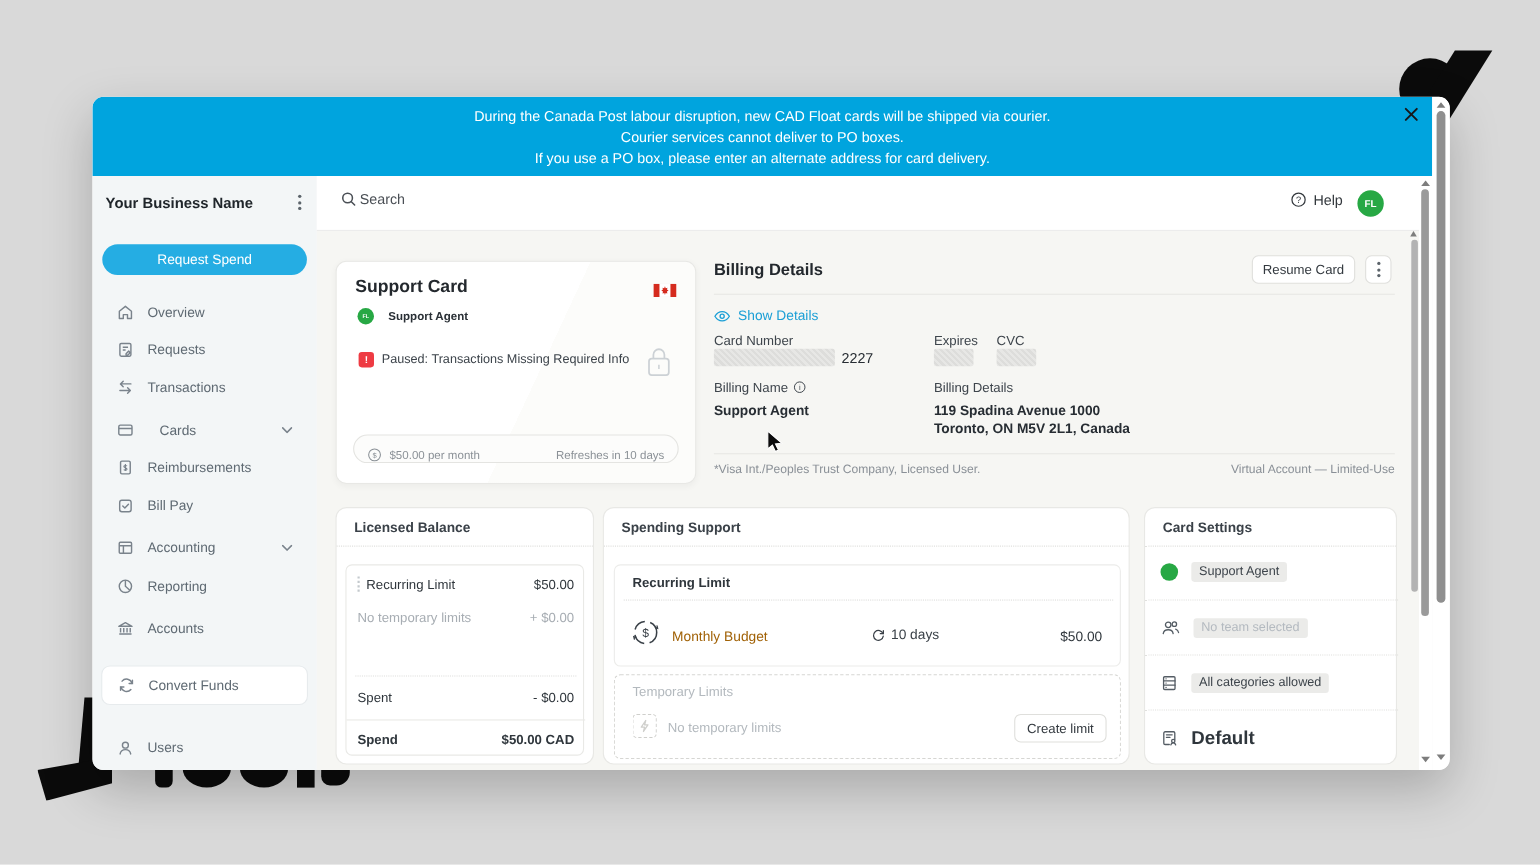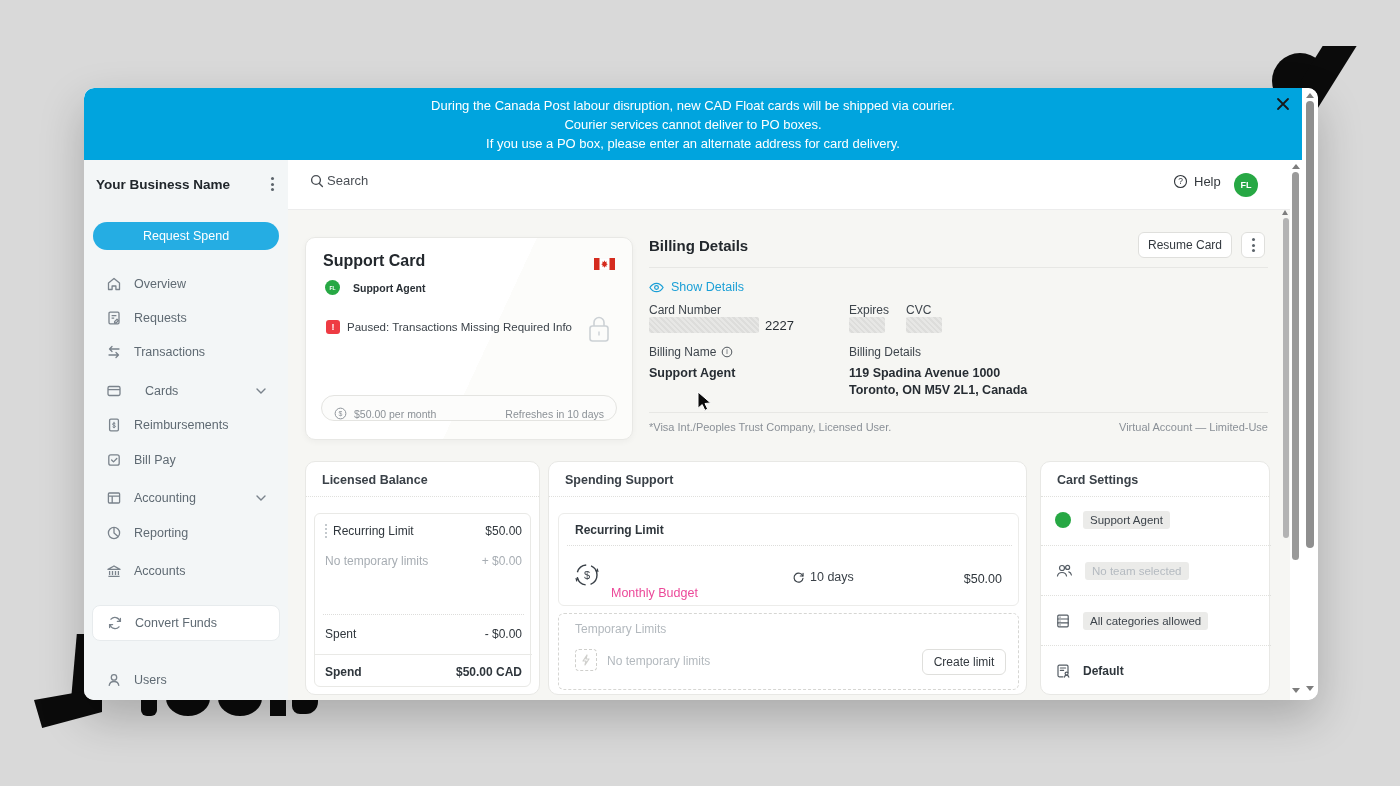--- a/index.html
+++ b/index.html
@@ -107,38 +107,38 @@
   .dark { color:#2f363c; }
   .dot-div { position:absolute; left:8px; width:201px; border-top:1px dotted #dddddb; }
   .sol-div { position:absolute; left:0; width:217px; border-top:1px solid #e9e9e6; }
 
   
   .limits { left:260px; top:251px; width:479px; height:234px; }
   .rec-box { position:absolute; left:9px; top:51px; width:461px; height:93px; border:1px solid #ececea; border-radius:6px; }
   .rec-title { position:absolute; left:16px; top:9px; font-size:12px; font-weight:700; color:#2f363c; }
   .rec-div { position:absolute; left:8px; top:31px; width:445px; border-top:1px dotted #dddddb; }
   .budget-ico { position:absolute; left:14px; top:47px; }
-  .budget-name { position:absolute; left:52px; top:72px; font-size:12.5px; color:#ec4899; }
+  .budget-name { position:absolute; left:52px; top:58px; font-size:12.5px; color:#a16207; }
   .budget-cad { position:absolute; left:233px; top:56px; display:flex; align-items:center; gap:5px; font-size:12.5px; color:#3a4148; }
   .budget-amt { position:absolute; right:16px; top:58px; font-size:12.5px; color:#2f363c; }
   .tmp-box { position:absolute; left:9px; top:151px; width:461px; height:77px; border:1px dashed #d6d6d3; border-radius:6px; }
   .tmp-title { position:absolute; left:16px; top:8px; font-size:12px; color:#b3b9be; }
   .tmp-ico { position:absolute; left:16px; top:35px; width:22px; height:22px; border:1px dashed #cfcfcc; border-radius:4px;
              display:flex; align-items:center; justify-content:center; }
   .tmp-empty { position:absolute; left:48px; top:40px; font-size:12px; color:#b3b9be; }
   .tmp-create { position:absolute; left:363px; top:35px; width:84px; height:26px; }
 
   
   .settings { left:752px; top:251px; width:230px; height:234px; }
   .set-rows { position:absolute; left:0; top:33px; width:230px; }
   .set-row { height:50px; display:flex; align-items:center; gap:12px; padding:0 14px; cursor:pointer; }
   .set-row + .set-row { border-top:1px dotted #e0e0dd; }
   .chip { font-size:11.5px; padding:3px 7px; border-radius:3px; background:#ebebe9; color:#3d444b; }
   .chip.muted { color:#b4bac0; }
-  .set-plain { font-size:12px; color:#2f363c; font-weight:700; }
+  .set-plain { font-size:17px; color:#2f363c; font-weight:700; }
   .avatar-set { width:16px; height:16px; font-size:5px; }
 
   
   .inner-sb-track { position:absolute; left:995px; top:0; width:6px; height:482px; }
 
   
   .cursor { position:absolute; left:697px; top:391px; z-index:9; }
 </style>
 </head>
 <body>

